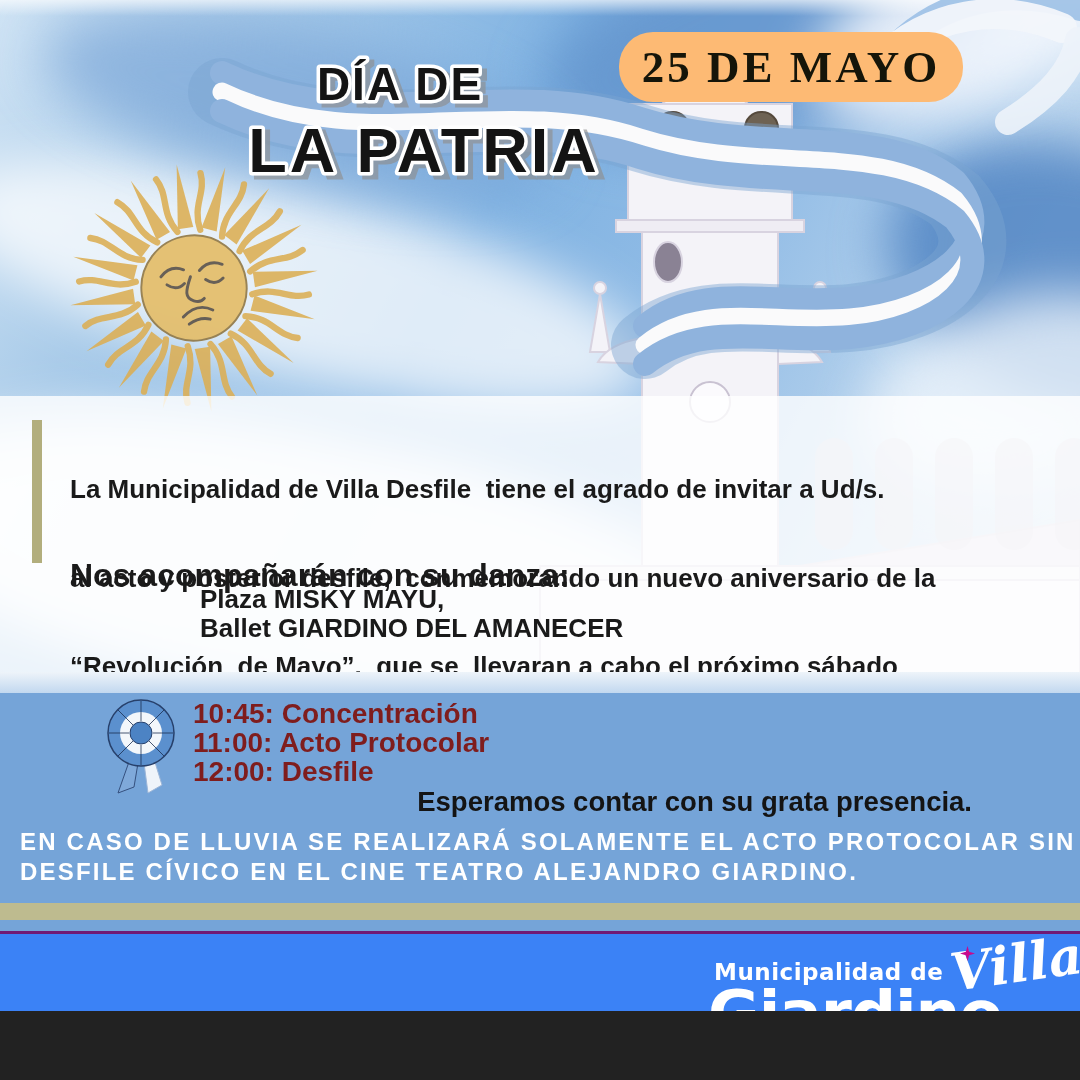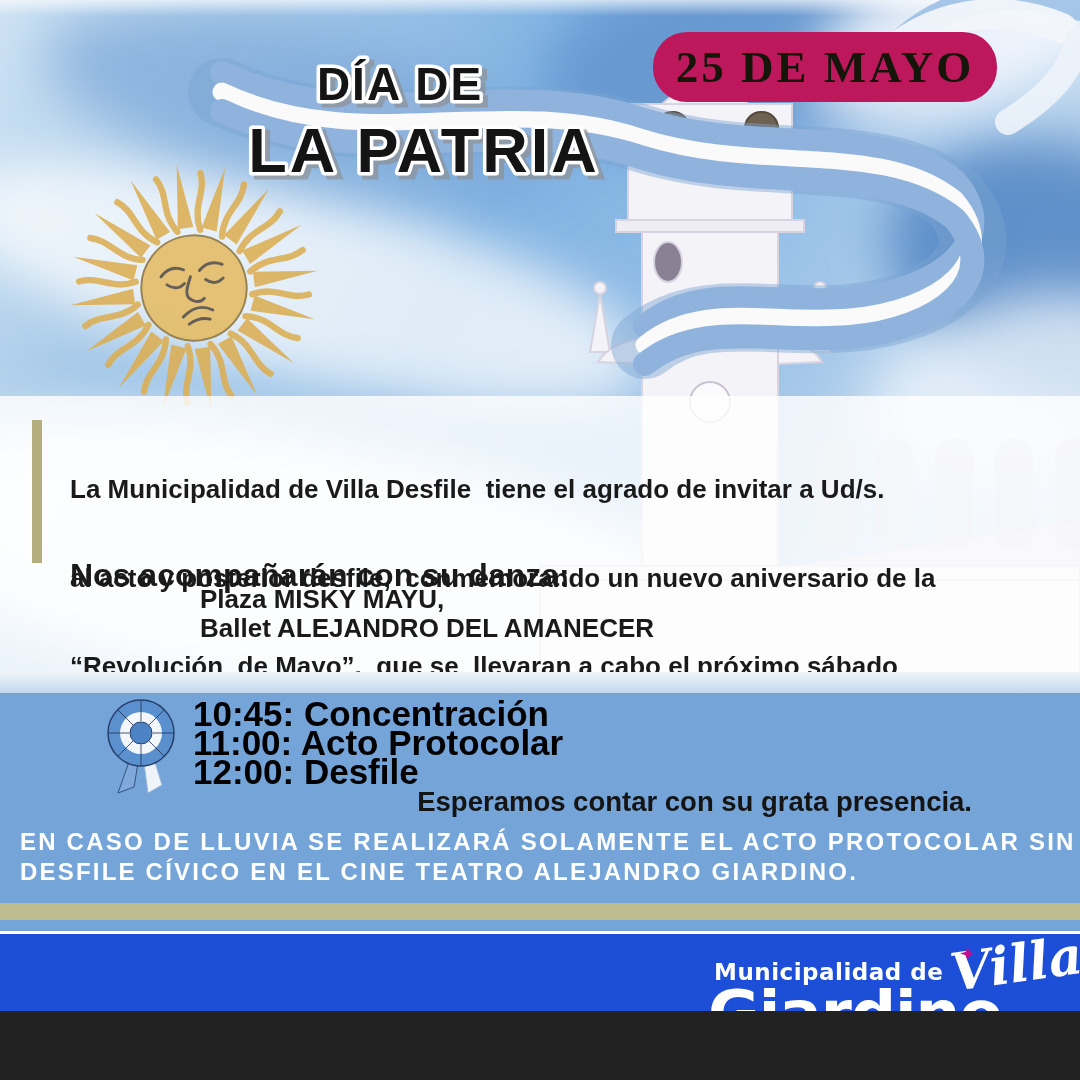--- a/index.html
+++ b/index.html
@@ -21,47 +21,47 @@
   .top-sheen{position:absolute;left:0;top:0;width:100%;height:16px;
     background:linear-gradient(rgba(255,255,255,.65),rgba(255,255,255,0));}
   .sun-svg{position:absolute;left:38px;top:132px;width:312px;height:312px;opacity:.93;}
   .cabildo-svg{position:absolute;left:0;top:0;width:1080px;height:1080px;}
   .deco-svg{position:absolute;left:0;top:0;width:1080px;height:1080px;}
   .t-shadow{fill:#8f8f8f;stroke:#8f8f8f;stroke-width:7;opacity:.65;font-weight:bold;}
   .t-main{fill:#141414;stroke:#ffffff;stroke-width:7;paint-order:stroke;stroke-linejoin:round;font-weight:bold;}
   .t1{font-size:46px;letter-spacing:2px;}
   .t2{font-size:63px;letter-spacing:3px;}
   
-  .badge{position:absolute;left:653px;top:32px;width:344px;height:70px;border-radius:34px;
-    background:#be185d;color:#151509;font-family:"Liberation Serif",serif;font-weight:600;
+  .badge{position:absolute;left:619px;top:32px;width:344px;height:70px;border-radius:34px;
+    background:#fdba74;color:#151509;font-family:"Liberation Serif",serif;font-weight:600;
     font-size:45px;letter-spacing:3px;text-align:center;line-height:70px;}
   
   .invite-overlay{position:absolute;left:0;top:396px;width:1080px;height:276px;
     background:rgba(255,255,255,.80);}
   .accent-bar{position:absolute;left:32px;top:24px;width:10px;height:143px;background:#B2AE7D;}
   .invite-text{position:absolute;left:70px;top:20px;color:#1a1a1a;font-weight:bold;
     font-size:26px;line-height:29.5px;white-space:pre-wrap;}
   .danza-intro{position:absolute;left:70px;top:161px;color:#1a1a1a;font-weight:bold;font-size:32px;}
   .ballet-list{position:absolute;left:200px;top:189px;color:#1a1a1a;font-weight:bold;
     font-size:26px;line-height:28.5px;}
   
   .light-strip{position:absolute;left:0;top:672px;width:1080px;height:21px;
     background:linear-gradient(#eef4fa,#c2d8ef);}
   
   .band{position:absolute;left:0;top:693px;width:1080px;height:238px;background:#75A4D8;}
   .cockade-svg{position:absolute;left:100px;top:4px;width:82px;height:100px;}
-  .schedule{position:absolute;left:193px;top:6px;color:#000000;font-weight:bold;
-    font-size:35px;line-height:29px;}
+  .schedule{position:absolute;left:193px;top:6px;color:#7f1d1d;font-weight:bold;
+    font-size:28px;line-height:29px;}
   .closing{position:absolute;right:108px;top:93px;color:#141414;font-weight:bold;font-size:27.5px;}
   .rain{position:absolute;left:20px;top:134px;color:#ffffff;font-weight:bold;
     font-size:24px;letter-spacing:2.2px;line-height:30px;}
   .khaki-divider{position:absolute;left:0;top:210px;width:1080px;height:17px;background:#BEBB8F;}
   
-  .footer{position:absolute;left:0;top:931px;width:1080px;height:149px;background:#1d4ed8;
-    border-top:3px solid #ffffff;box-sizing:border-box;}
+  .footer{position:absolute;left:0;top:931px;width:1080px;height:149px;background:#3b82f6;
+    border-top:3px solid #701a75;box-sizing:border-box;}
   .footer-org{position:absolute;left:714px;top:25px;color:#fff;font-weight:bold;
     font-size:23px;letter-spacing:.5px;font-family:"DejaVu Sans","Liberation Sans",sans-serif;}
   .footer-brand{position:absolute;left:708px;top:48px;color:#fff;font-weight:bold;
     font-size:63px;line-height:1;letter-spacing:-1px;font-family:"DejaVu Sans","Liberation Sans",sans-serif;}
   .footer-villa{position:absolute;left:950px;top:4px;color:#fff;font-style:italic;font-weight:bold;
     font-size:52px;line-height:1;transform:rotate(-8deg);font-family:"DejaVu Serif",serif;}
   .villa-star{position:absolute;left:960px;top:12px;width:15px;height:15px;z-index:3;}
 </style>
 </head>
 <body>
@@ -195,21 +195,21 @@
     <div class="accent-bar"></div>
     <div class="invite-text">
       <div>La Municipalidad de Villa Desfile  tiene el agrado de invitar a Ud/s.</div>
       <div>al acto y posterior desfile,  conmemorando un nuevo aniversario de la</div>
       <div>“Revolución  de Mayo”,  que se  llevaran a cabo el próximo sábado</div>
       <div>25 de mayo en Plaza San Martin.</div>
     </div>
     <div class="danza-intro">Nos acompañarán con su danza:</div>
     <div class="ballet-list">
       <div>Plaza MISKY MAYU,</div>
-      <div>Ballet ALEJANDRO DEL AMANECER</div>
+      <div>Ballet GIARDINO DEL AMANECER</div>
     </div>
   </div>
 
   <div class="light-strip"></div>
 
   <div class="band">
     <svg class="cockade-svg" viewBox="0 0 82 100">
       <polygon points="30,62 18,96 34,90 38,66" fill="#7FA9DA" stroke="#35507e" stroke-width="1"></polygon>
       <polygon points="44,66 48,96 62,88 54,62" fill="#EFF4FA" stroke="#9db6d8" stroke-width="1"></polygon>
       <circle cx="41" cy="36" r="33" fill="#5B90CE" stroke="#27406B" stroke-width="1.5"></circle>

